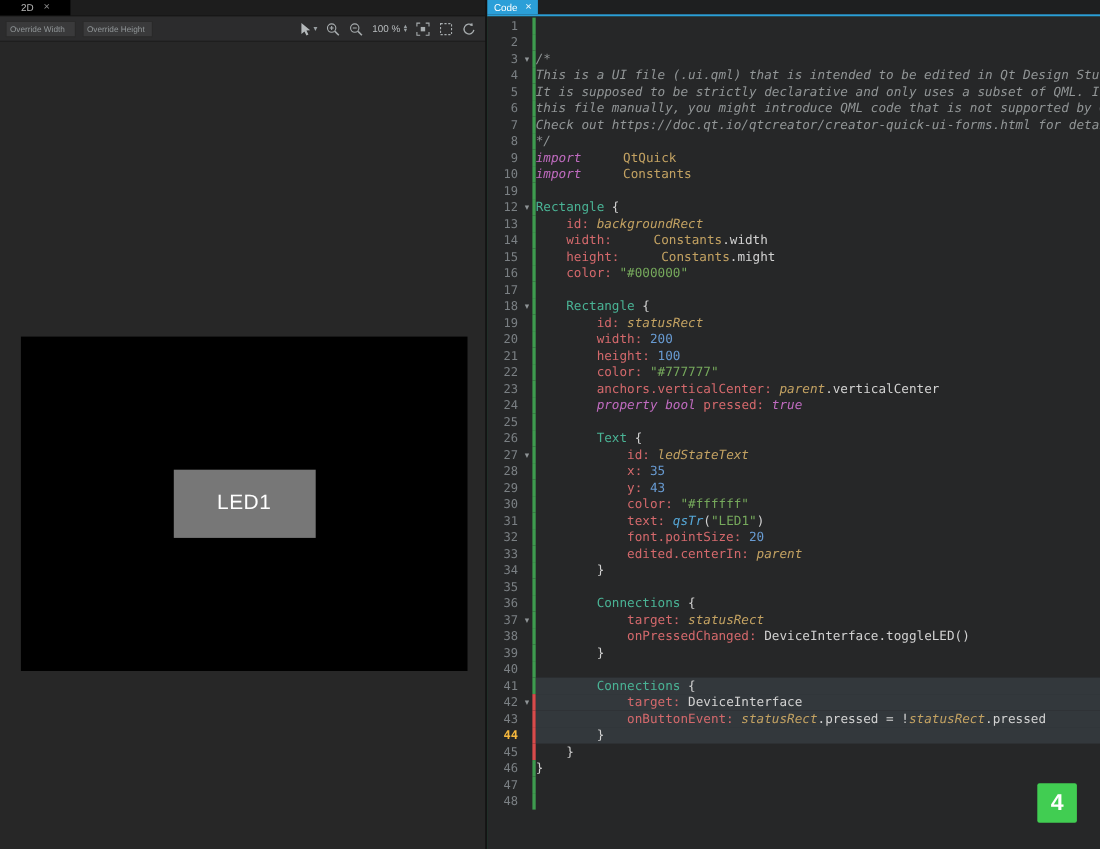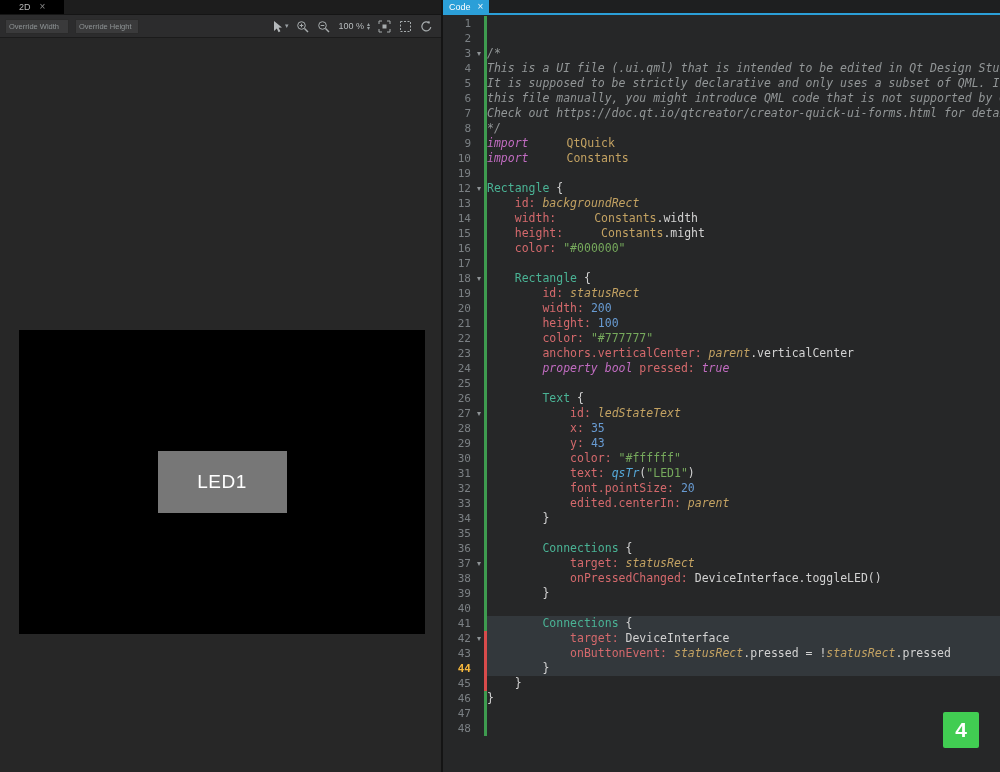--- a/index.html
+++ b/index.html
@@ -13,21 +13,21 @@
   .tab-close{color:#8a8a8a;font-size:10px;line-height:1;cursor:pointer;}
   .left-toolbar{height:22px;background:#2c2c2d;display:flex;align-items:center;gap:6px;padding:0 5px;border-bottom:1px solid #1b1b1b;}
   .ovr{width:56px;height:13px;background:#3a3a3b;border:1px solid #2a2a2a;border-radius:1px;color:#cfcfcf;font-size:7.5px;padding:0 3px;font-family:"Liberation Sans",sans-serif;}
   .ovr::placeholder{color:#8f9496;}
   .tb-icons{margin-left:auto;display:flex;align-items:center;gap:8px;padding-right:3px;}
   .tbtn{display:inline-flex;align-items:center;gap:2px;cursor:pointer;height:14px;}
   .caret{color:#9aa0a3;font-size:7px;font-family:"DejaVu Sans",sans-serif;}
   .zoom-level{color:#b9bdbf;font-size:9px;display:inline-flex;align-items:center;gap:3px;cursor:pointer;}
   .stepper{display:inline-flex;flex-direction:column;line-height:4.5px;font-size:6px;color:#9aa0a3;font-family:"DejaVu Sans",sans-serif;}
   .canvas{position:relative;flex:1;background:#272727;}
-  .bg-rect{position:absolute;left:19px;top:292px;width:406px;height:304px;background:#000000;display:flex;align-items:center;justify-content:center;}
+  .bg-rect{position:absolute;left:19px;top:268px;width:406px;height:304px;background:#000000;display:flex;align-items:center;justify-content:center;}
   .status-rect{width:129px;height:62px;background:#777777;display:flex;align-items:center;justify-content:center;}
   .led-label{color:#ffffff;font-size:19px;letter-spacing:.5px;}
 
   
   .splitter{width:2px;background:#141414;cursor:col-resize;}
 
   
   .right-pane{flex:1;display:flex;flex-direction:column;background:#14532d;min-width:0;}
   .code-tabbar{height:13px;background:#1e1f20;border-bottom:2px solid #2b9fd8;display:flex;align-items:stretch;}
   .code-tab{background:#2b9fd8;color:#ffffff;font-size:9px;display:flex;align-items:center;gap:7px;padding:0 6px;cursor:pointer;}

